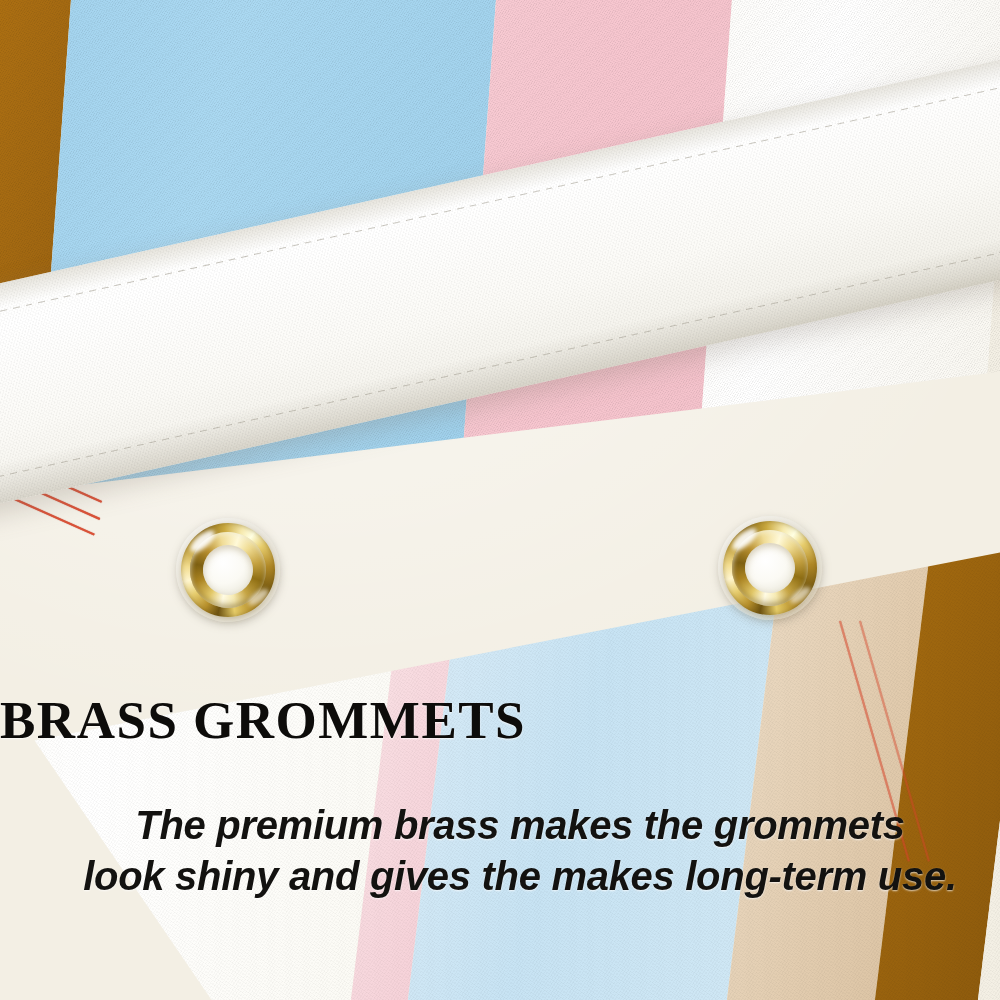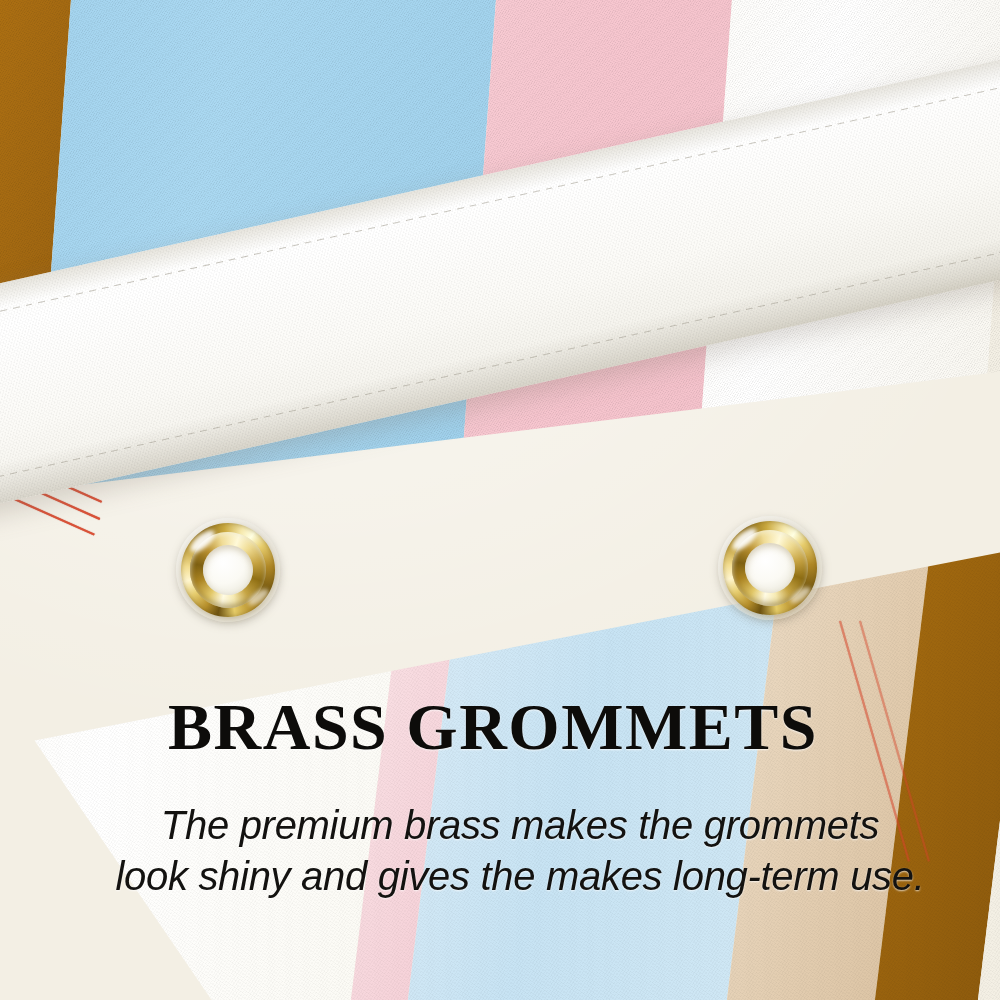--- a/index.html
+++ b/index.html
@@ -130,35 +130,35 @@
 
   
   .redstitch{
     position:absolute;height:2px;background:#d8452a;opacity:.92;
     box-shadow:0 0 1px rgba(190,50,25,.9);
   }
 
   
   #headline{
     position:absolute;left:0;right:14px;top:694px;
-    text-align:center;
+    text-align:left;
     font-family:"Liberation Serif","DejaVu Serif",serif;
     font-weight:700;
-    font-size:66px;
+    font-size:53px;
     letter-spacing:1.5px;
     color:#0d0c0a;
     line-height:1;
     text-shadow:0 1px 2px rgba(255,255,255,.75);
     white-space:nowrap;
   }
   #subcopy{
     position:absolute;left:0;right:0;top:800px;
     text-align:center;
     font-family:"Liberation Sans","DejaVu Sans",sans-serif;
-    font-style:italic;font-weight:400;
+    font-style:italic;font-weight:700;
     font-size:40px;line-height:51px;
     letter-spacing:-.3px;
     color:#131210;
     text-shadow:0 1px 2px rgba(255,255,255,.7);
     margin-left:40px;
   }
   #subcopy .ln{display:block;white-space:nowrap;}
 </style>
 </head>
 <body>

